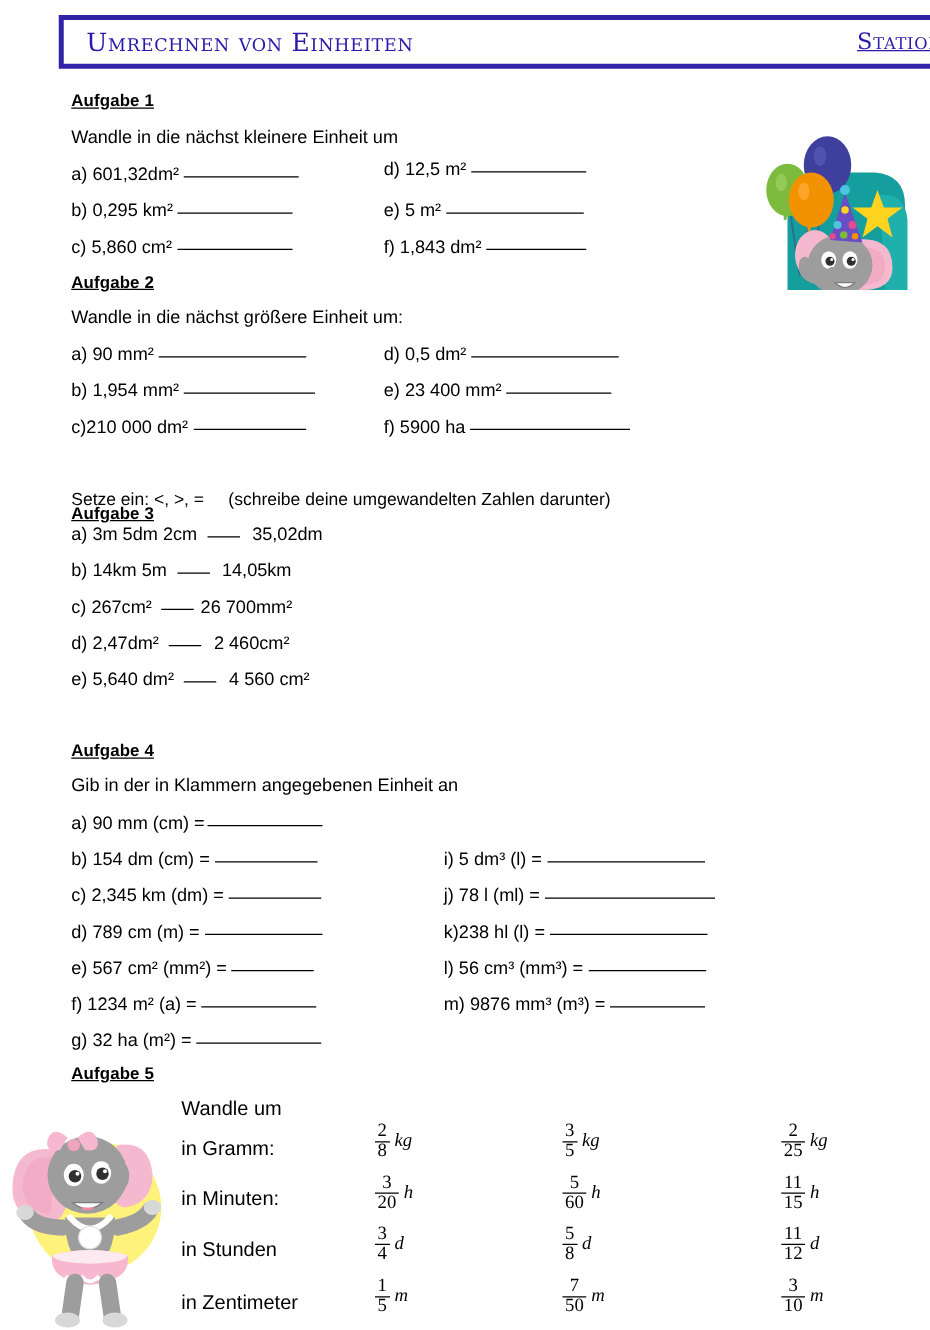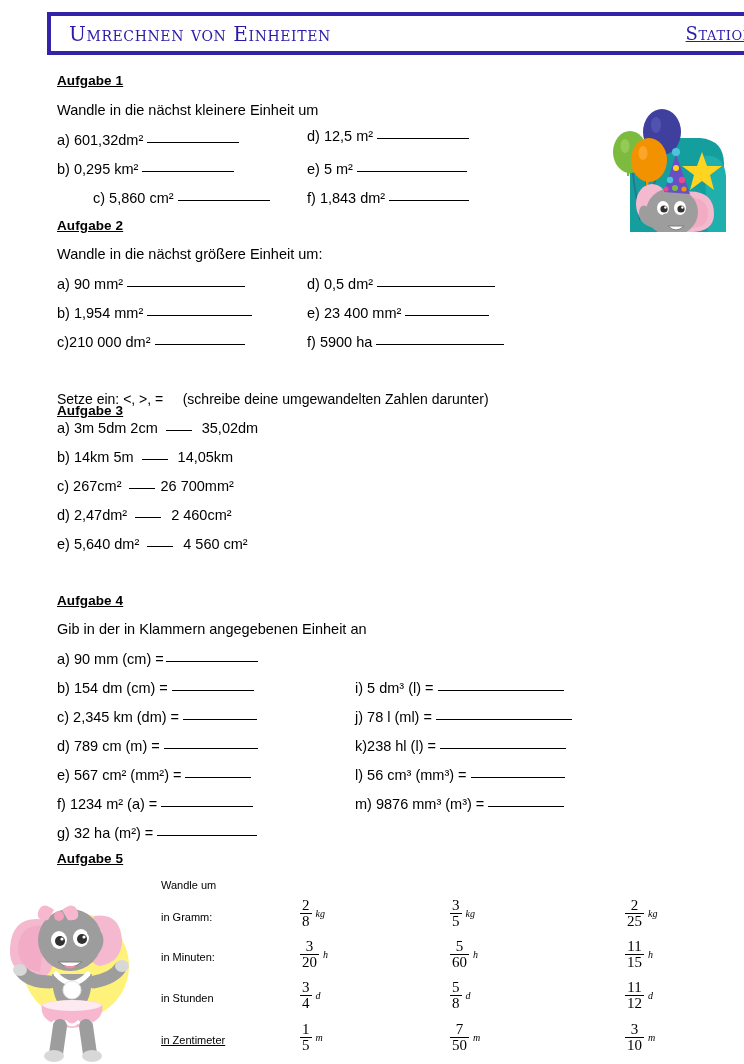--- a/index.html
+++ b/index.html
@@ -74,41 +74,40 @@
   .blank {
     display: inline-block;
     border-bottom: 1.4px solid #000;
     vertical-align: 2px;
     margin-left: 4px;
   }
 
   
   .a5-label {
     position: absolute;
-    font-size: 11px;
+    font-size: 16px;
     white-space: nowrap;
-    margin-left: 16px;
   }
   .frac-cell {
     position: absolute;
     display: flex;
     align-items: center;
     font-family: "Liberation Serif", serif;
     font-size: 15px;
   }
   .frac {
     display: inline-flex;
     flex-direction: column;
     align-items: center;
     line-height: 1.02;
     margin-right: 4px;
   }
   .frac .num { padding: 0 2px; }
   .frac .den { padding: 0 2px; border-top: 1.1px solid #000; }
-  .frac-unit { font-style: italic; font-size: 10px; }
+  .frac-unit { font-style: italic; font-size: 15px; }
 
   
   .clip-party {
     position: absolute;
     left: 596px;
     top: 96px;
     width: 148px;
     height: 136px;
   }
   .clip-ballerina {
@@ -188,21 +187,21 @@
 
   <div class="task-title" style="left:57px; top:73px;">Aufgabe 1</div>
   <div class="task-intro" style="left:57px; top:102px;">Wandle in die nächst kleinere Einheit um</div>
 
   <div class="item" style="left:57px; top:132px;">
     <span>a) 601,32dm²</span><span class="blank" style="width:92px;"></span>
   </div>
   <div class="item" style="left:57px; top:161px;">
     <span>b) 0,295 km²</span><span class="blank" style="width:92px;"></span>
   </div>
-  <div class="item" style="left:57px; top:190px;margin-left:36px;">
+  <div class="item" style="left:57px; top:190px;">
     <span>c) 5,860 cm²</span><span class="blank" style="width:92px;"></span>
   </div>
 
   <div class="item" style="left:307px; top:128px;">
     <span>d) 12,5 m²</span><span class="blank" style="width:92px;"></span>
   </div>
   <div class="item" style="left:307px; top:161px;">
     <span>e) 5 m²</span><span class="blank" style="width:110px;"></span>
   </div>
   <div class="item" style="left:307px; top:190px;">
@@ -341,21 +340,21 @@
       <path d="M56 84 Q68 94 80 84 Z" fill="#ffffff" stroke="#7c7c7c" stroke-width="1"></path>
       <path d="M62 88 Q68 93 74 88 Z" fill="#f08ca6"></path>
     </svg>
   </div>
 
   <div class="a5-label" style="left:145px; top:879px;">Wandle um</div>
 
   <div class="a5-label" style="left:145px; top:911px;">in Gramm:</div>
   <div class="a5-label" style="left:145px; top:951px;">in Minuten:</div>
   <div class="a5-label" style="left:145px; top:992px;">in Stunden</div>
-  <div class="a5-label" style="left:145px; top:1034px;text-decoration:underline;">in Zentimeter</div>
+  <div class="a5-label" style="left:145px; top:1034px;">in Zentimeter</div>
 
   <div class="frac-cell" style="left:300px; top:898px;">
     <span class="frac">
         <span class="num">2</span>
         <span class="den">8</span>
       </span>
     <span class="frac-unit">kg</span>
   </div>
   <div class="frac-cell" style="left:450px; top:898px;">
     <span class="frac">

